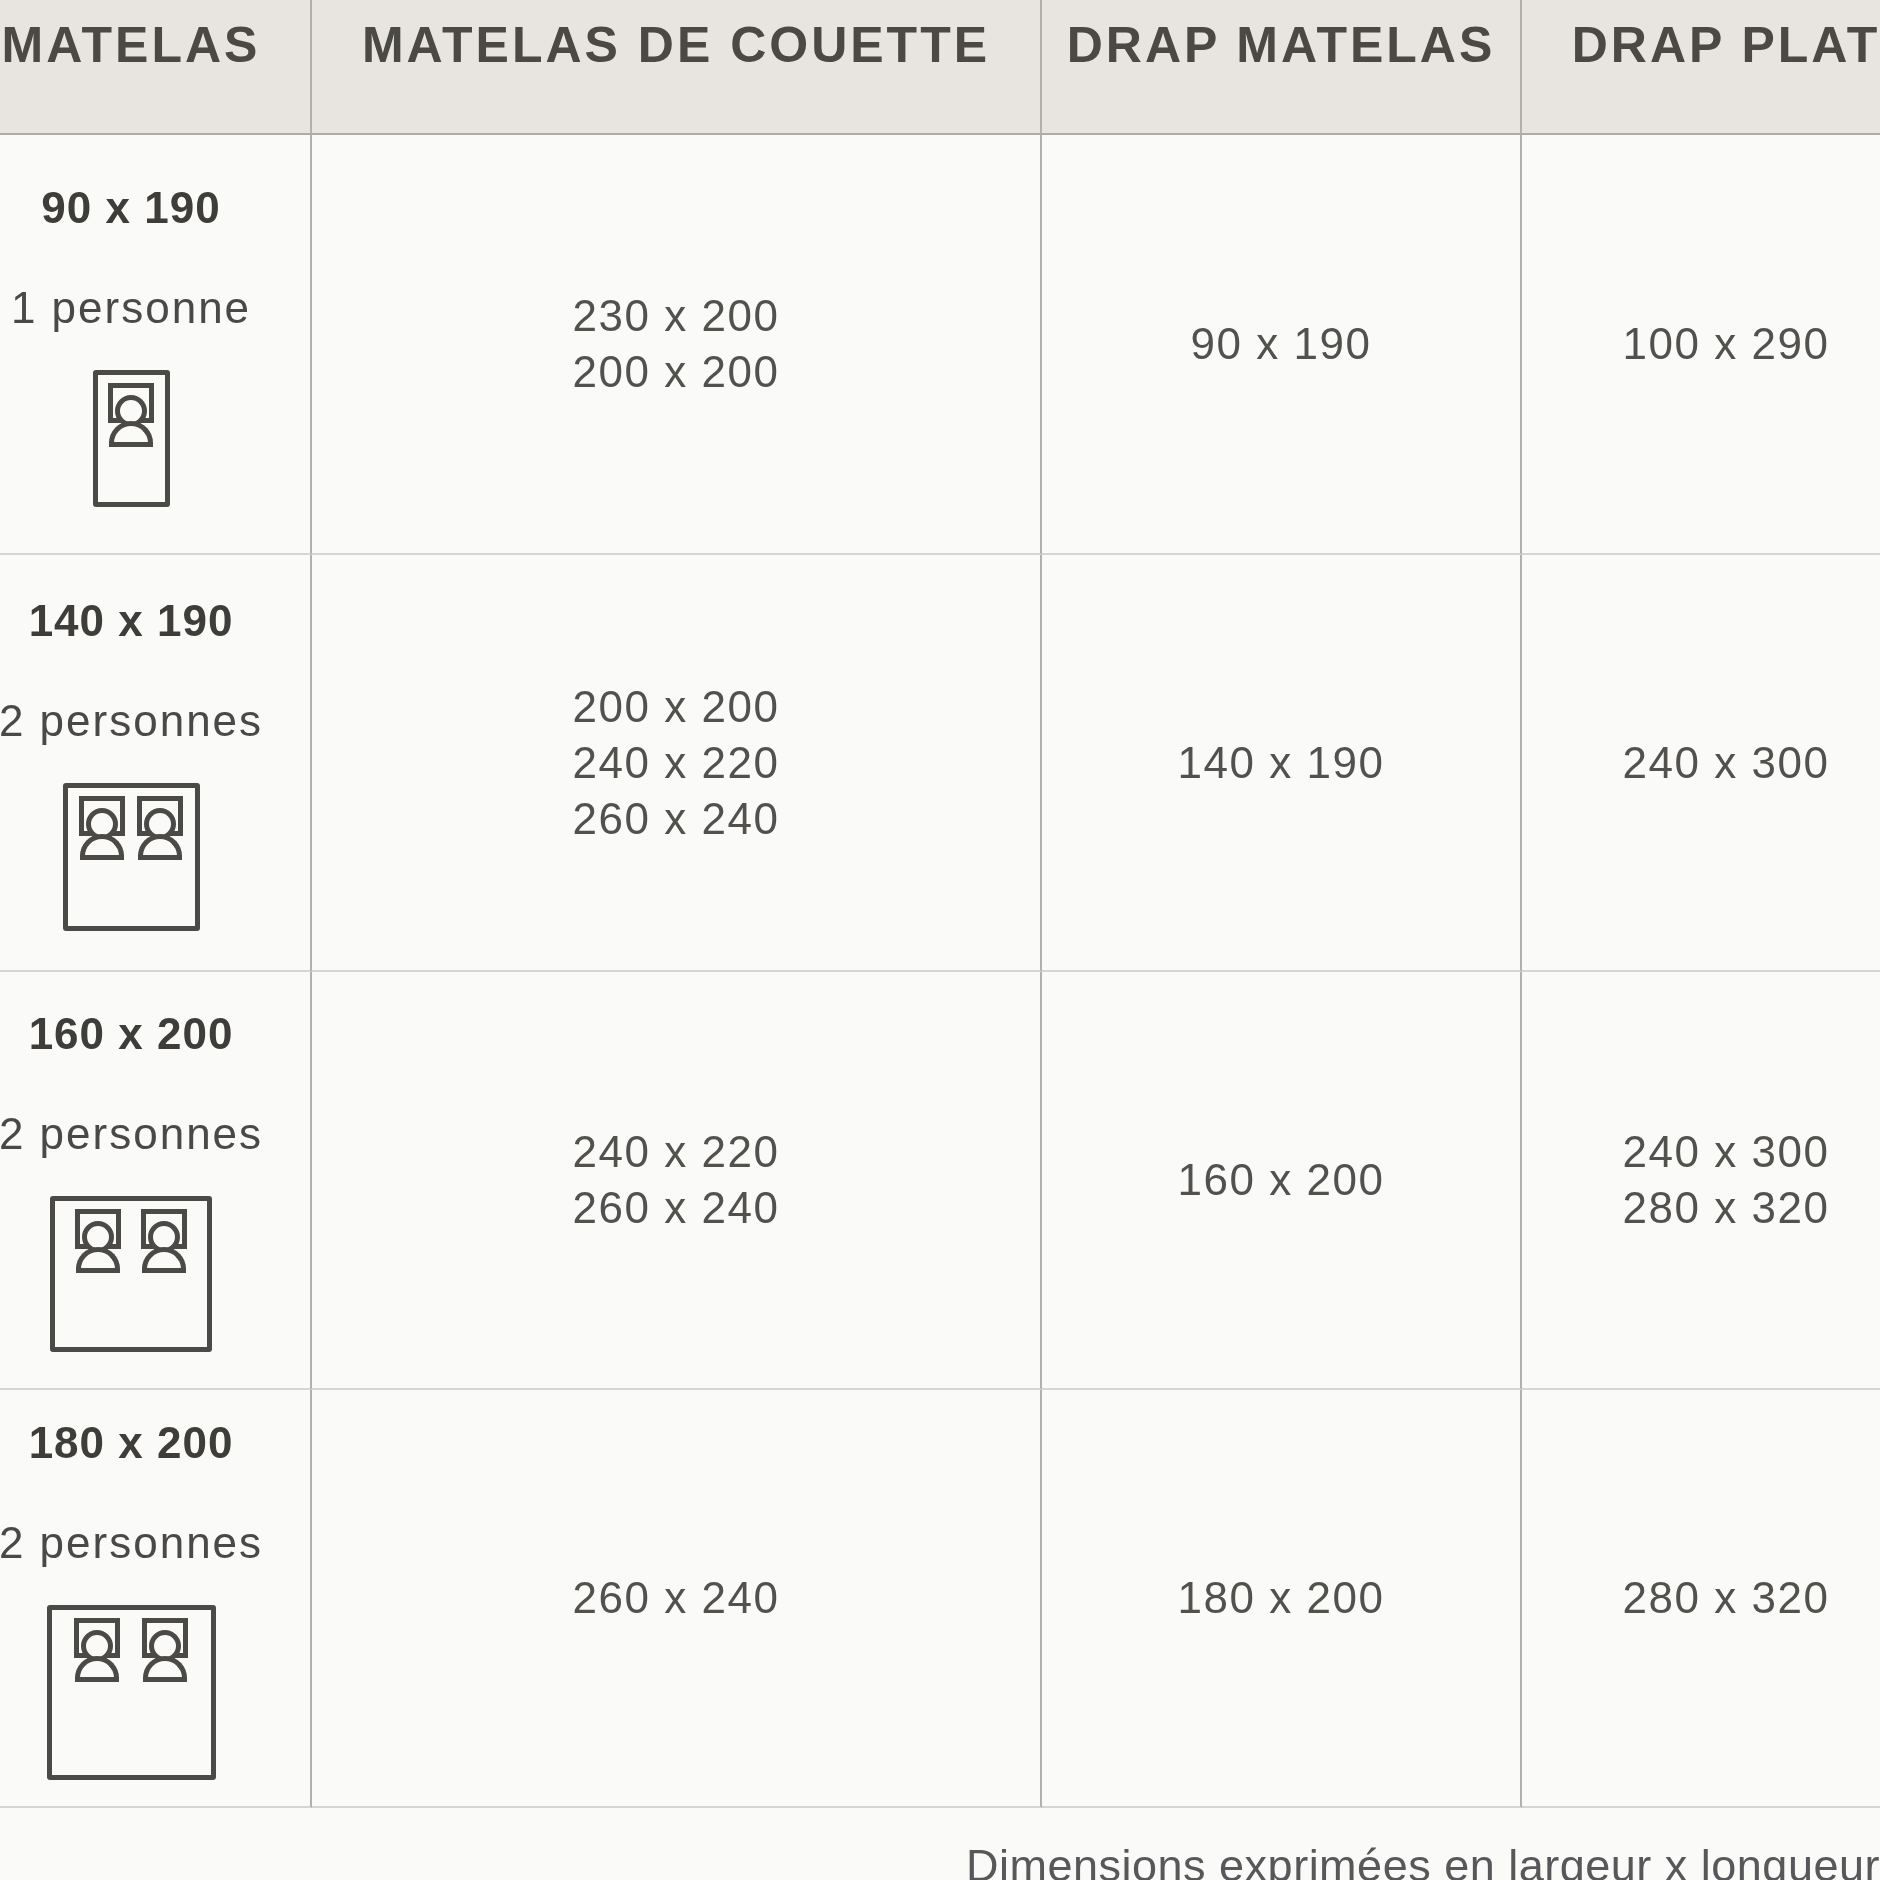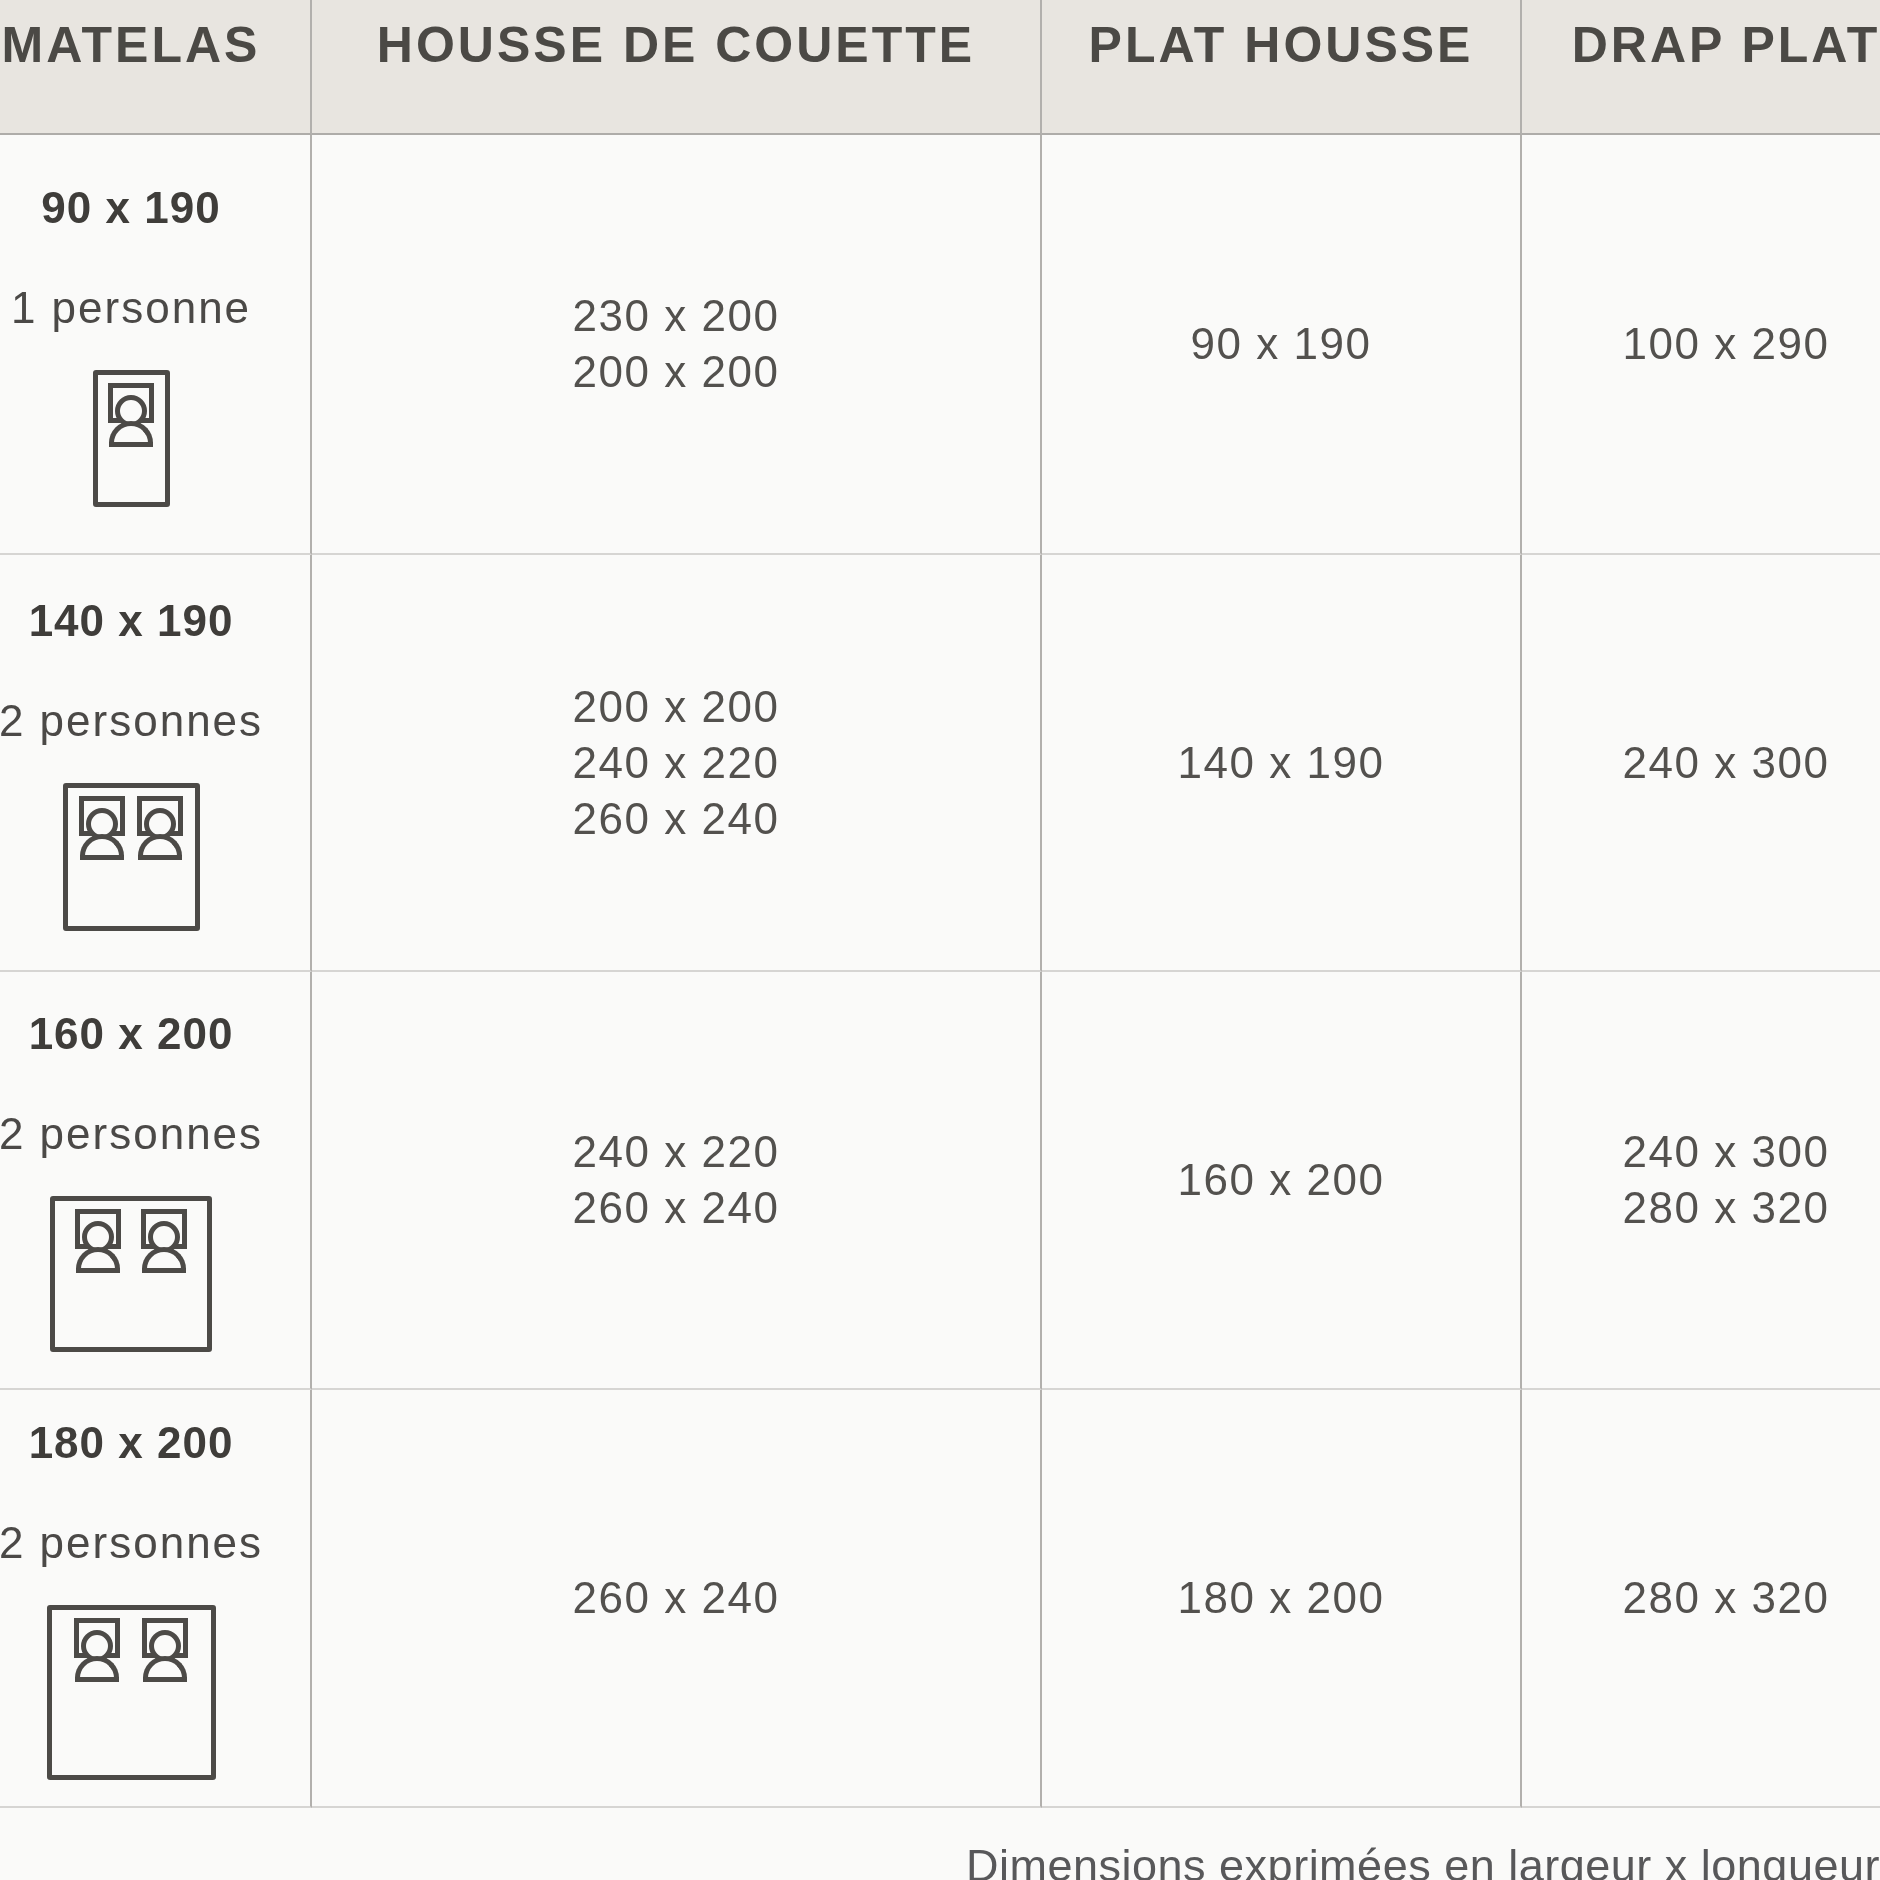--- a/index.html
+++ b/index.html
@@ -87,22 +87,22 @@
     font-size: 45px; letter-spacing: 0.5px;
     color: #58585a; white-space: nowrap;
   }
 </style>
 </head>
 <body>
 
 <div id="size-table">
 
   <div class="head-cell cr">MATELAS</div>
-  <div class="head-cell cr">HOUSSE DE COUETTE</div>
-  <div class="head-cell cr">PLAT HOUSSE</div>
+  <div class="head-cell cr">MATELAS DE COUETTE</div>
+  <div class="head-cell cr">DRAP MATELAS</div>
   <div class="head-cell">DRAP PLAT</div>
 
   <div class="cell cr matelas">
     <div class="msize">90 x 190</div>
     <div class="mpersons">1 personne</div>
     <div class="bed" style="width:77px;height:137px">
       <div class="pgroup">
         <div class="pillow"></div>
         <div class="phead"></div>
         <div class="pshoulders"></div>

